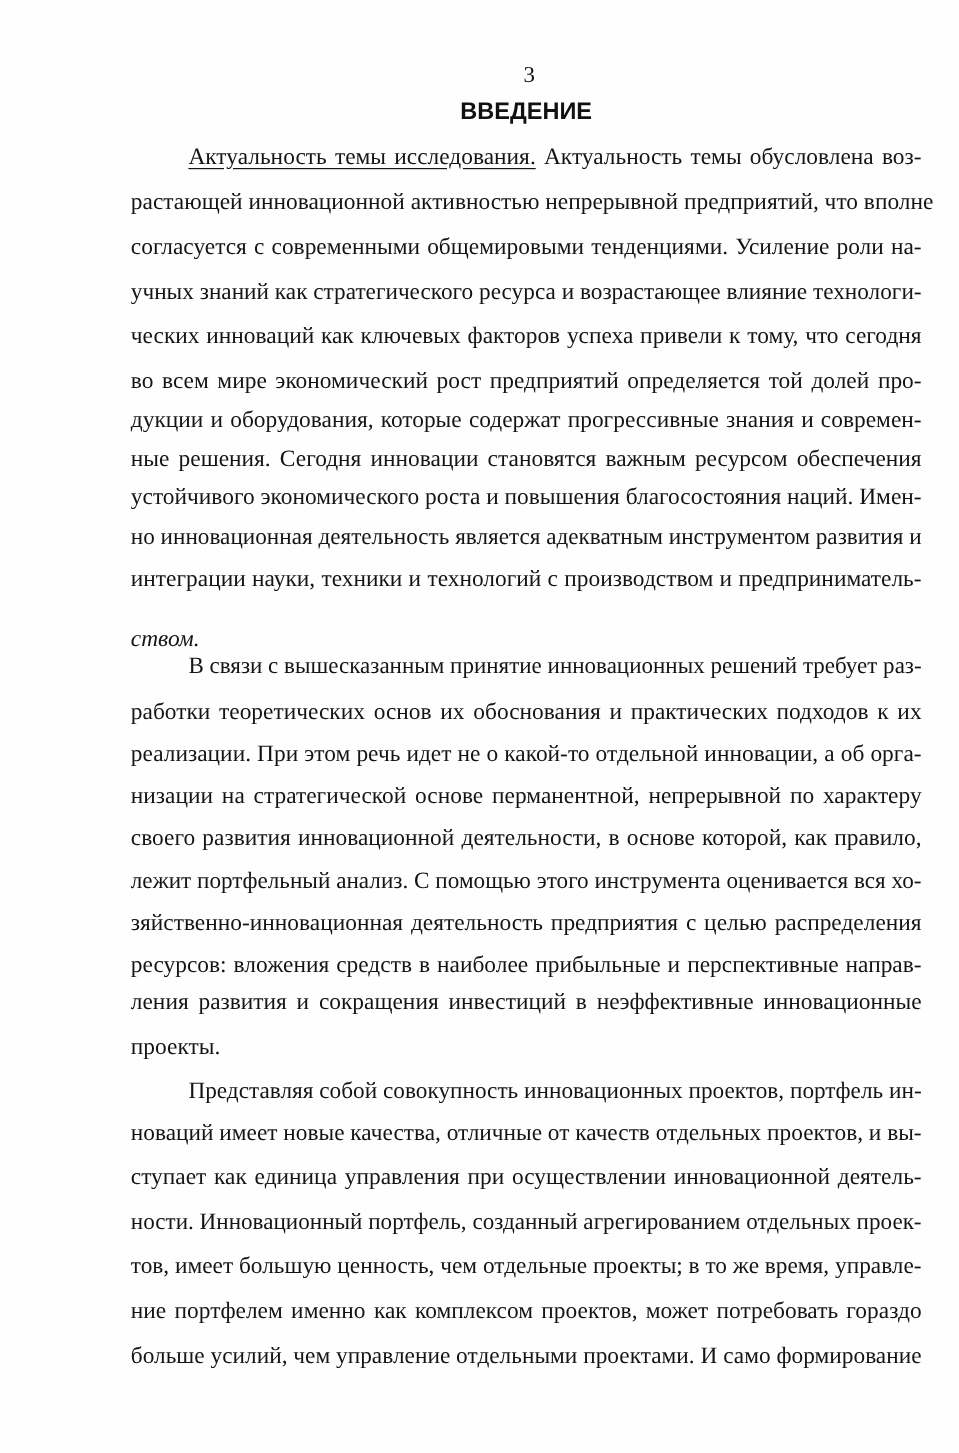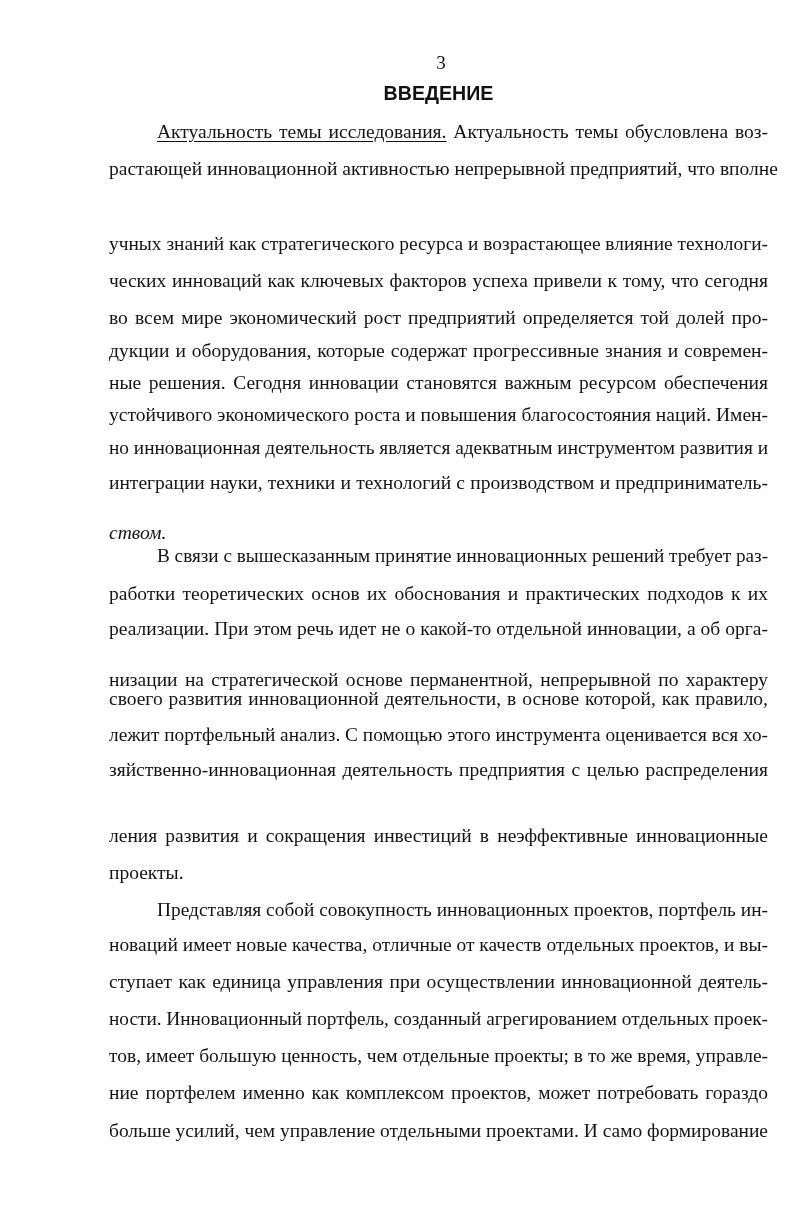--- a/index.html
+++ b/index.html
@@ -33,37 +33,39 @@
 </head>
 <body>
 
 <div class="page">
 
   <div class="page-number">3</div>
   <div class="heading">ВВЕДЕНИЕ</div>
 
   <div class="line indent" style="top: 119px; white-space: nowrap; word-spacing: 0px;"><span class="underline">Актуальность темы исследования.</span><span> Актуальность темы обусловлена воз-</span></div>
   <div class="line" style="top: 156px; white-space: nowrap; word-spacing: 0px;">растающей инновационной активностью непрерывной предприятий, что вполне</div>
+  <div class="line" style="top: 194px; white-space: nowrap; word-spacing: 0px;">согласуется с современными общемировыми тенденциями. Усиление роли на-</div>
   <div class="line" style="top: 231px; white-space: nowrap; transform-origin: 0px 50%; transform: scaleX(0.9946); width: 662.562px;">учных знаний как стратегического ресурса и возрастающее влияние технологи-</div>
   <div class="line" style="top: 268px; white-space: nowrap; word-spacing: 0px;">ческих инноваций как ключевых факторов успеха привели к тому, что сегодня</div>
   <div class="line" style="top: 338px; white-space: nowrap; word-spacing: 0px;">дукции и оборудования, которые содержат прогрессивные знания и современ-</div>
   <div class="line" style="top: 305px; white-space: nowrap; word-spacing: 0px;">во всем мире экономический рост предприятий определяется той долей про-</div>
   <div class="line" style="top: 370px; white-space: nowrap; word-spacing: 0px;">ные решения. Сегодня инновации становятся важным ресурсом обеспечения</div>
   <div class="line" style="top: 402px; white-space: nowrap; word-spacing: 0px;">устойчивого экономического роста и повышения благосостояния наций. Имен-</div>
   <div class="line" style="top: 435px; white-space: nowrap; transform-origin: 0px 50%; transform: scaleX(0.9912); width: 664.844px;">но инновационная деятельность является адекватным инструментом развития и</div>
   <div class="line" style="top: 470px; white-space: nowrap; word-spacing: 0px;">интеграции науки, техники и технологий с производством и предприниматель-</div>
   <div class="line last" style="top: 520px; white-space: nowrap; font-style: italic;">ством.</div>
 
   <div class="line indent" style="top: 543px; white-space: nowrap; transform-origin: 0px 50%; transform: scaleX(0.9845); width: 620.641px;">В связи с вышесказанным принятие инновационных решений требует раз-</div>
   <div class="line" style="top: 581px; white-space: nowrap; word-spacing: 0px;">работки теоретических основ их обоснования и практических подходов  к их</div>
   <div class="line" style="top: 616px; white-space: nowrap; word-spacing: 0px;">реализации. При этом речь идет не о какой-то отдельной инновации, а об орга-</div>
-  <div class="line" style="top: 667px; white-space: nowrap; word-spacing: 0px;">низации на стратегической основе перманентной, непрерывной по характеру</div>
+  <div class="line" style="top: 651px; white-space: nowrap; word-spacing: 0px;">низации на стратегической основе перманентной, непрерывной по характеру</div>
   <div class="line" style="top: 686px; white-space: nowrap; word-spacing: 0px;">своего развития инновационной деятельности, в основе которой, как правило,</div>
   <div class="line" style="top: 722px; white-space: nowrap; transform-origin: 0px 50%; transform: scaleX(0.9911); width: 664.922px;">лежит портфельный анализ. С помощью этого инструмента оценивается вся хо-</div>
   <div class="line" style="top: 757px; white-space: nowrap; word-spacing: 0px;">зяйственно-инновационная деятельность предприятия с целью распределения</div>
+  <div class="line" style="top: 792px; white-space: nowrap; word-spacing: 0px;">ресурсов: вложения средств в наиболее прибыльные и перспективные направ-</div>
   <div class="line" style="top: 823px; white-space: nowrap; word-spacing: 0px;">ления развития и сокращения инвестиций в неэффективные инновационные</div>
   <div class="line last" style="top: 860px; white-space: nowrap;">проекты.</div>
 
   <div class="line indent" style="top: 897px; white-space: nowrap; transform-origin: 0px 50%; transform: scaleX(0.9942); width: 614.594px;">Представляя собой совокупность инновационных проектов, портфель ин-</div>
   <div class="line" style="top: 932px; white-space: nowrap; transform-origin: 0px 50%; transform: scaleX(0.997); width: 660.984px;">новаций имеет новые качества, отличные от качеств отдельных проектов, и вы-</div>
   <div class="line" style="top: 969px; white-space: nowrap; word-spacing: 0px;">ступает как единица управления при осуществлении инновационной деятель-</div>
   <div class="line" style="top: 1006px; white-space: nowrap; transform-origin: 0px 50%; transform: scaleX(0.988); width: 666.984px;">ности. Инновационный портфель, созданный агрегированием отдельных проек-</div>
   <div class="line" style="top: 1043px; white-space: nowrap; transform-origin: 0px 50%; transform: scaleX(0.9967); width: 661.203px;">тов, имеет большую ценность, чем отдельные проекты; в то же время, управле-</div>
   <div class="line" style="top: 1080px; white-space: nowrap; word-spacing: 0px;">ние портфелем именно как комплексом проектов, может потребовать гораздо</div>
   <div class="line" style="top: 1118px; white-space: nowrap; transform-origin: 0px 50%; transform: scaleX(0.9975); width: 660.641px;">больше усилий, чем управление отдельными проектами.  И само формирование</div>

